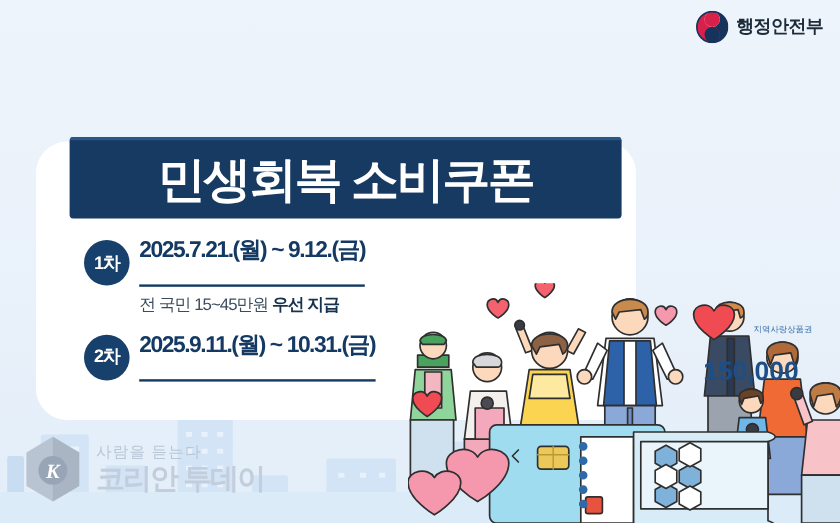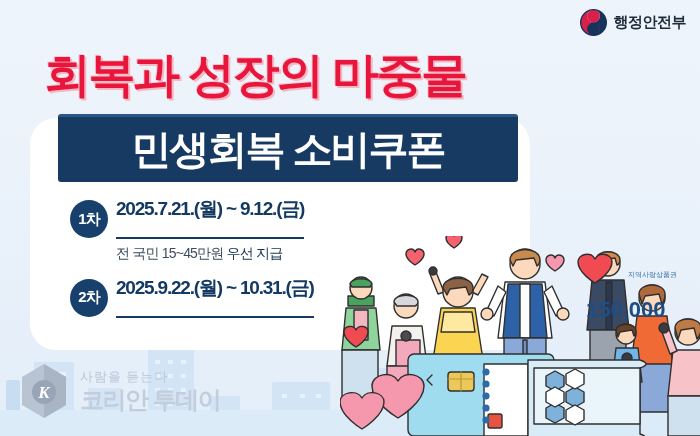--- a/index.html
+++ b/index.html
@@ -89,21 +89,21 @@
     font-size: 19px; font-weight: bold; color: #143a63;
     letter-spacing: -1.2px; white-space: nowrap;
     border-bottom: 2px solid #143a63;
     display: inline-block; padding-bottom: 17px; line-height: 1.15;
   }
   .desc {
     margin-top: 6px;
     font-size: 14px; color: #3c4c5e; letter-spacing: -0.8px;
     white-space: nowrap;
   }
-  .desc b { color: #16324f; font-weight: normal; }
+  .desc b { color: #16324f; font-weight: bold; }
 
   
   .press {
     position: absolute; left: 18px; bottom: 16px;
     display: flex; align-items: center; gap: 10px; z-index: 35;
   }
   .hexlogo { width: 52px; height: 58px; flex: none; }
   .press-text { line-height: 1; }
   .press-tag {
     font-size: 13px; color: #b9c6d6; letter-spacing: 1px;
@@ -201,21 +201,20 @@
         <circle cx="20" cy="10.5" r="9.5" fill="#d8204a"></circle>
         <circle cx="20" cy="29.5" r="9.5" fill="#16345b"></circle>
         <circle cx="20" cy="20" r="19" fill="none" stroke="#16345b" stroke-width="2"></circle>
       </svg>
       <span class="logo-label">행정안전부</span>
     </div>
 
 
   </div>
 
-  <div class="headline">회복과 성장의 마중물</div>
 
   <div class="panel"></div>
 
   <div class="navy-band">
     <span>민생회복 소비쿠폰</span>
   </div>
 
   <div class="rows">
 
     <div class="row">
@@ -224,21 +223,21 @@
         <div class="date">2025.7.21.(월) ~ 9.12.(금)</div>
         <div class="desc">
           <span>전 국민 15~45만원 </span><b>우선 지급</b>
         </div>
       </div>
     </div>
 
     <div class="row">
       <div class="badge">2차</div>
       <div class="row-body">
-        <div class="date">2025.9.22.(월) ~ 10.31.(금)</div>
+        <div class="date">2025.9.11.(월) ~ 10.31.(금)</div>
       </div>
     </div>
 
   </div>
 
   <svg class="illus" viewBox="0 0 360 200">
     <defs>
       <clipPath id="clipAll">
           <rect x="0" y="0" width="360" height="200"></rect>
         </clipPath>

